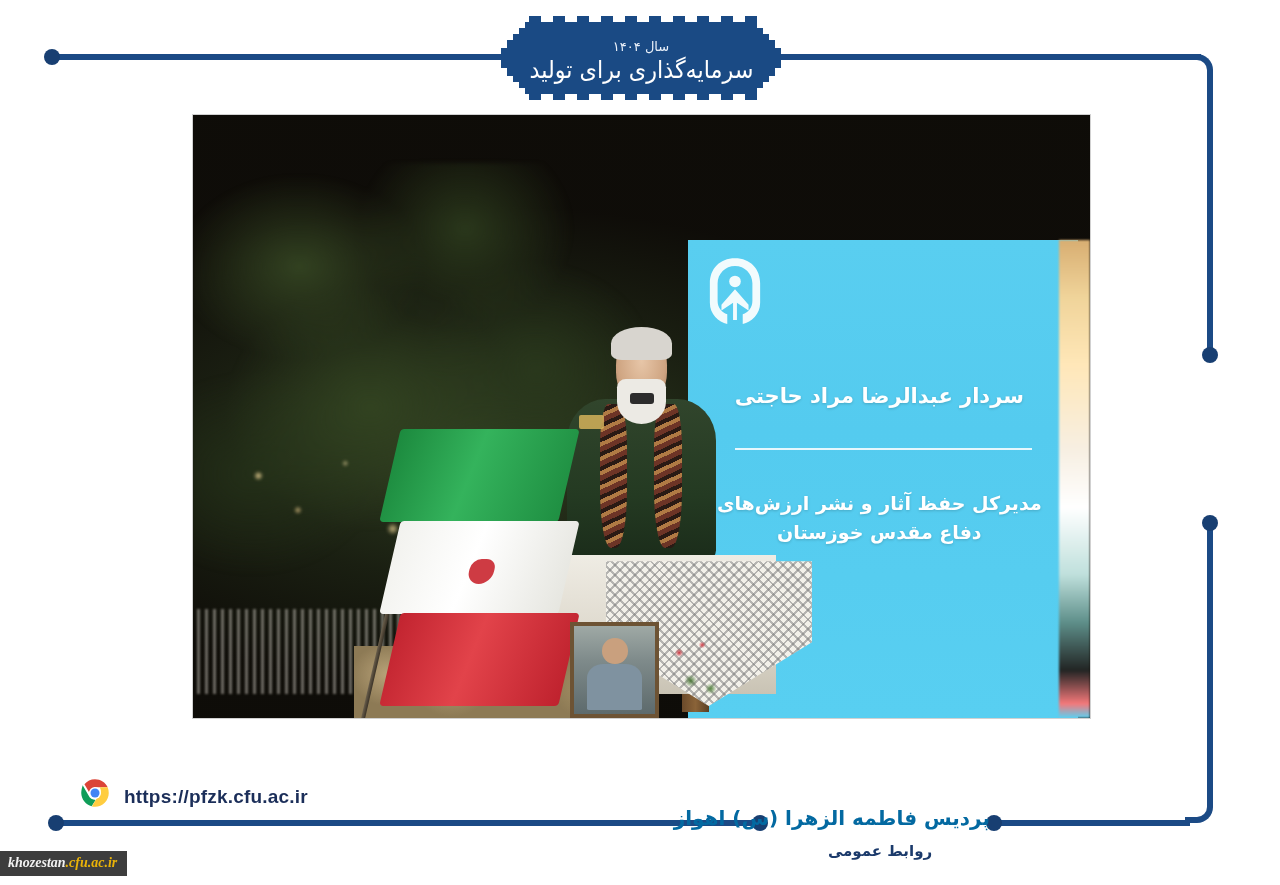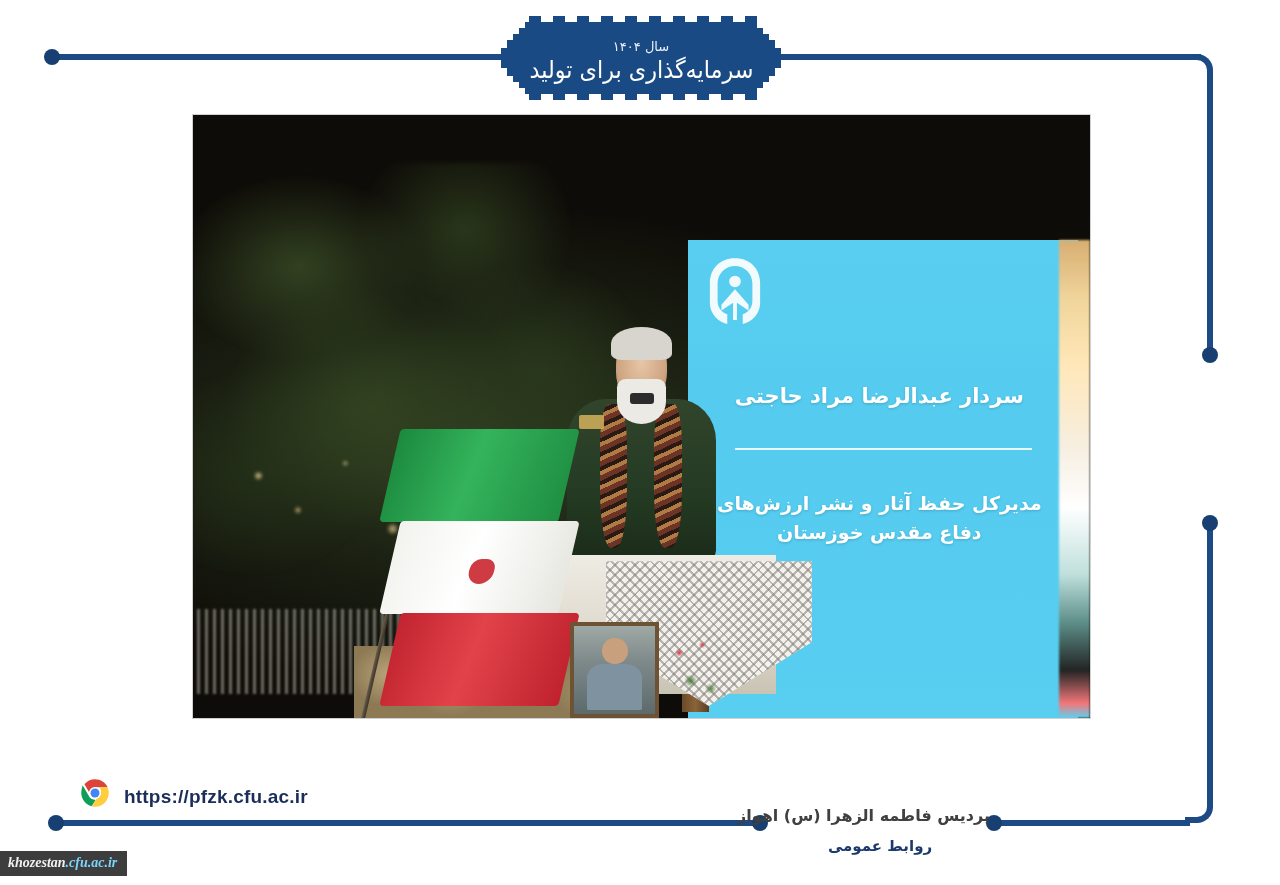--- a/index.html
+++ b/index.html
@@ -411,22 +411,22 @@
   .footer-caption {
     position: absolute;
     left: 770px;
     top: 806px;
     width: 220px;
     text-align: center;
     direction: rtl;
     z-index: 6;
   }
   .footer-campus {
-    color: #404040;
-    font-size: 16px;
+    color: #0369a1;
+    font-size: 20px;
     font-weight: bold;
     font-family: "DejaVu Sans", sans-serif;
     white-space: nowrap;
   }
   .footer-pr {
     color: #1b3a6b;
     font-size: 15px;
     font-weight: bold;
     font-family: "DejaVu Sans", sans-serif;
     margin-top: 12px;
@@ -440,21 +440,21 @@
     background: #3d3d3d;
     padding: 4px 10px 5px 8px;
     z-index: 8;
     font-style: italic;
     font-weight: bold;
     font-size: 14px;
     font-family: "Liberation Serif", serif;
     white-space: nowrap;
   }
   .wm-a { color: #f2f2f2; margin-top: 24px; }
-  .wm-b { color: #7dd3fc; }
+  .wm-b { color: #eab308; }
 </style>
 </head>
 <body>
 
 <div class="page">
 
   <div class="frame-line line-top-left"></div>
   <div class="frame-dot  dot-top-left"></div>
   <div class="frame-line line-top-right"></div>
   <div class="corner-tr"></div>

